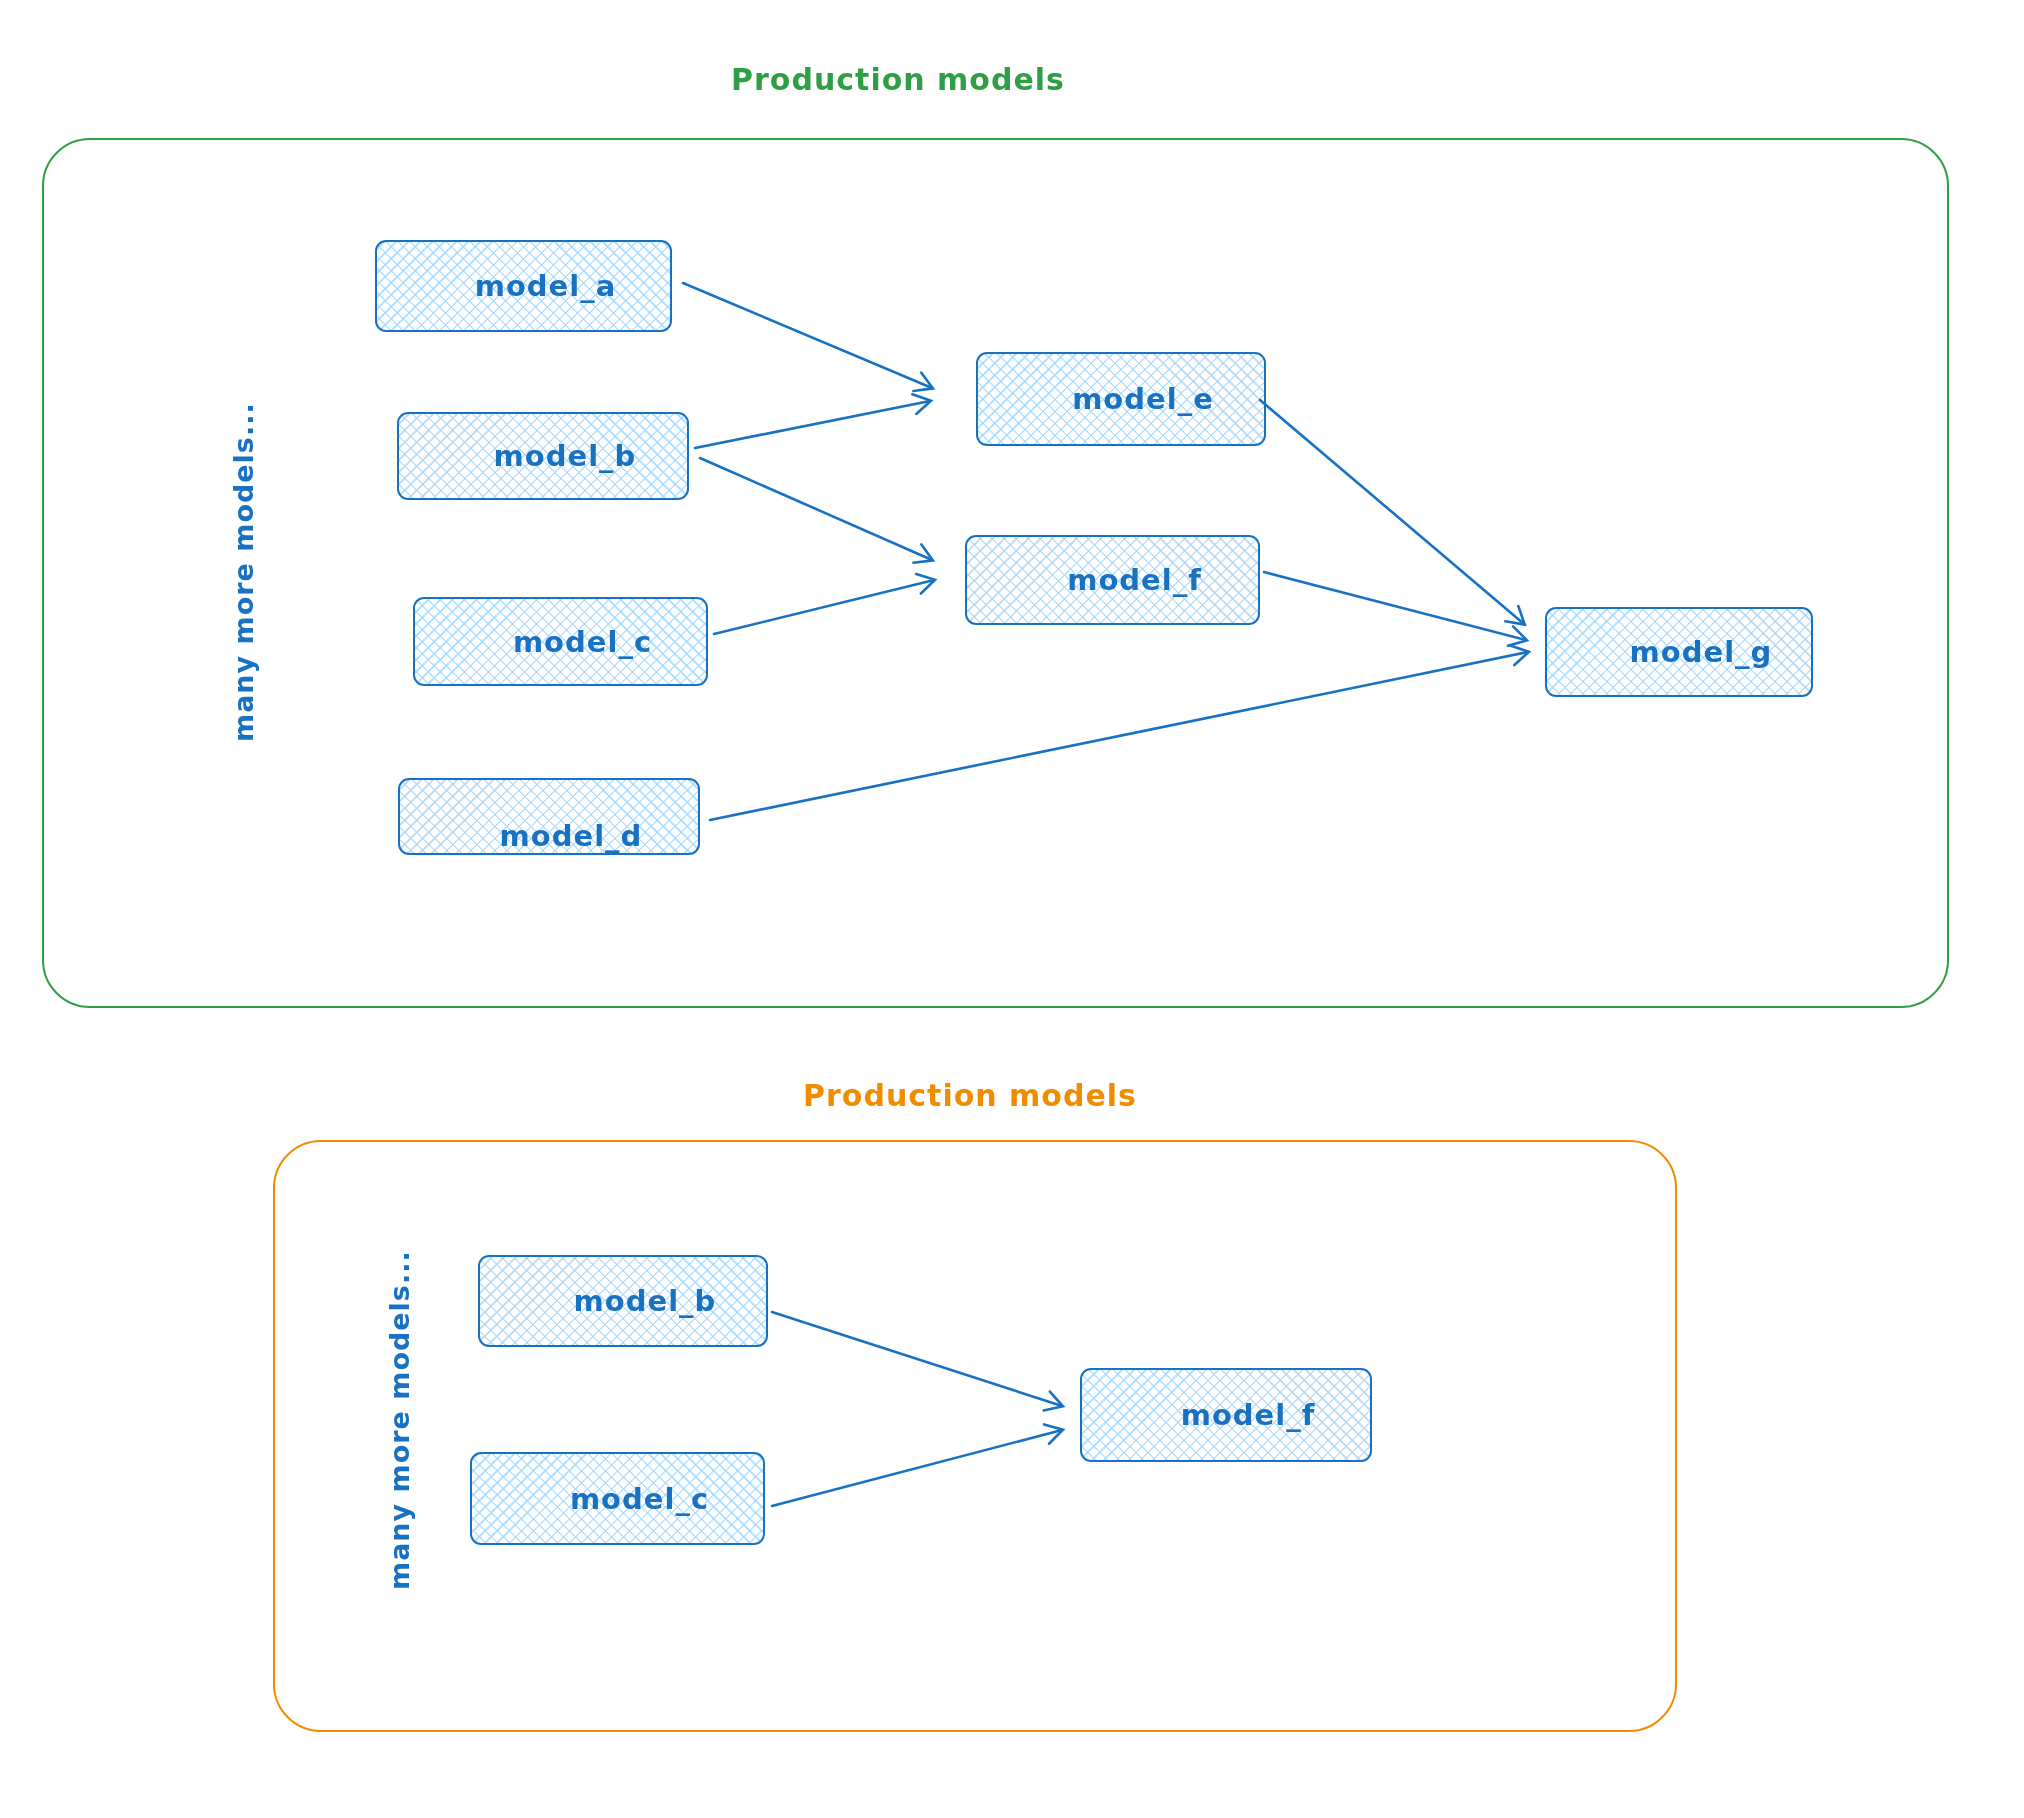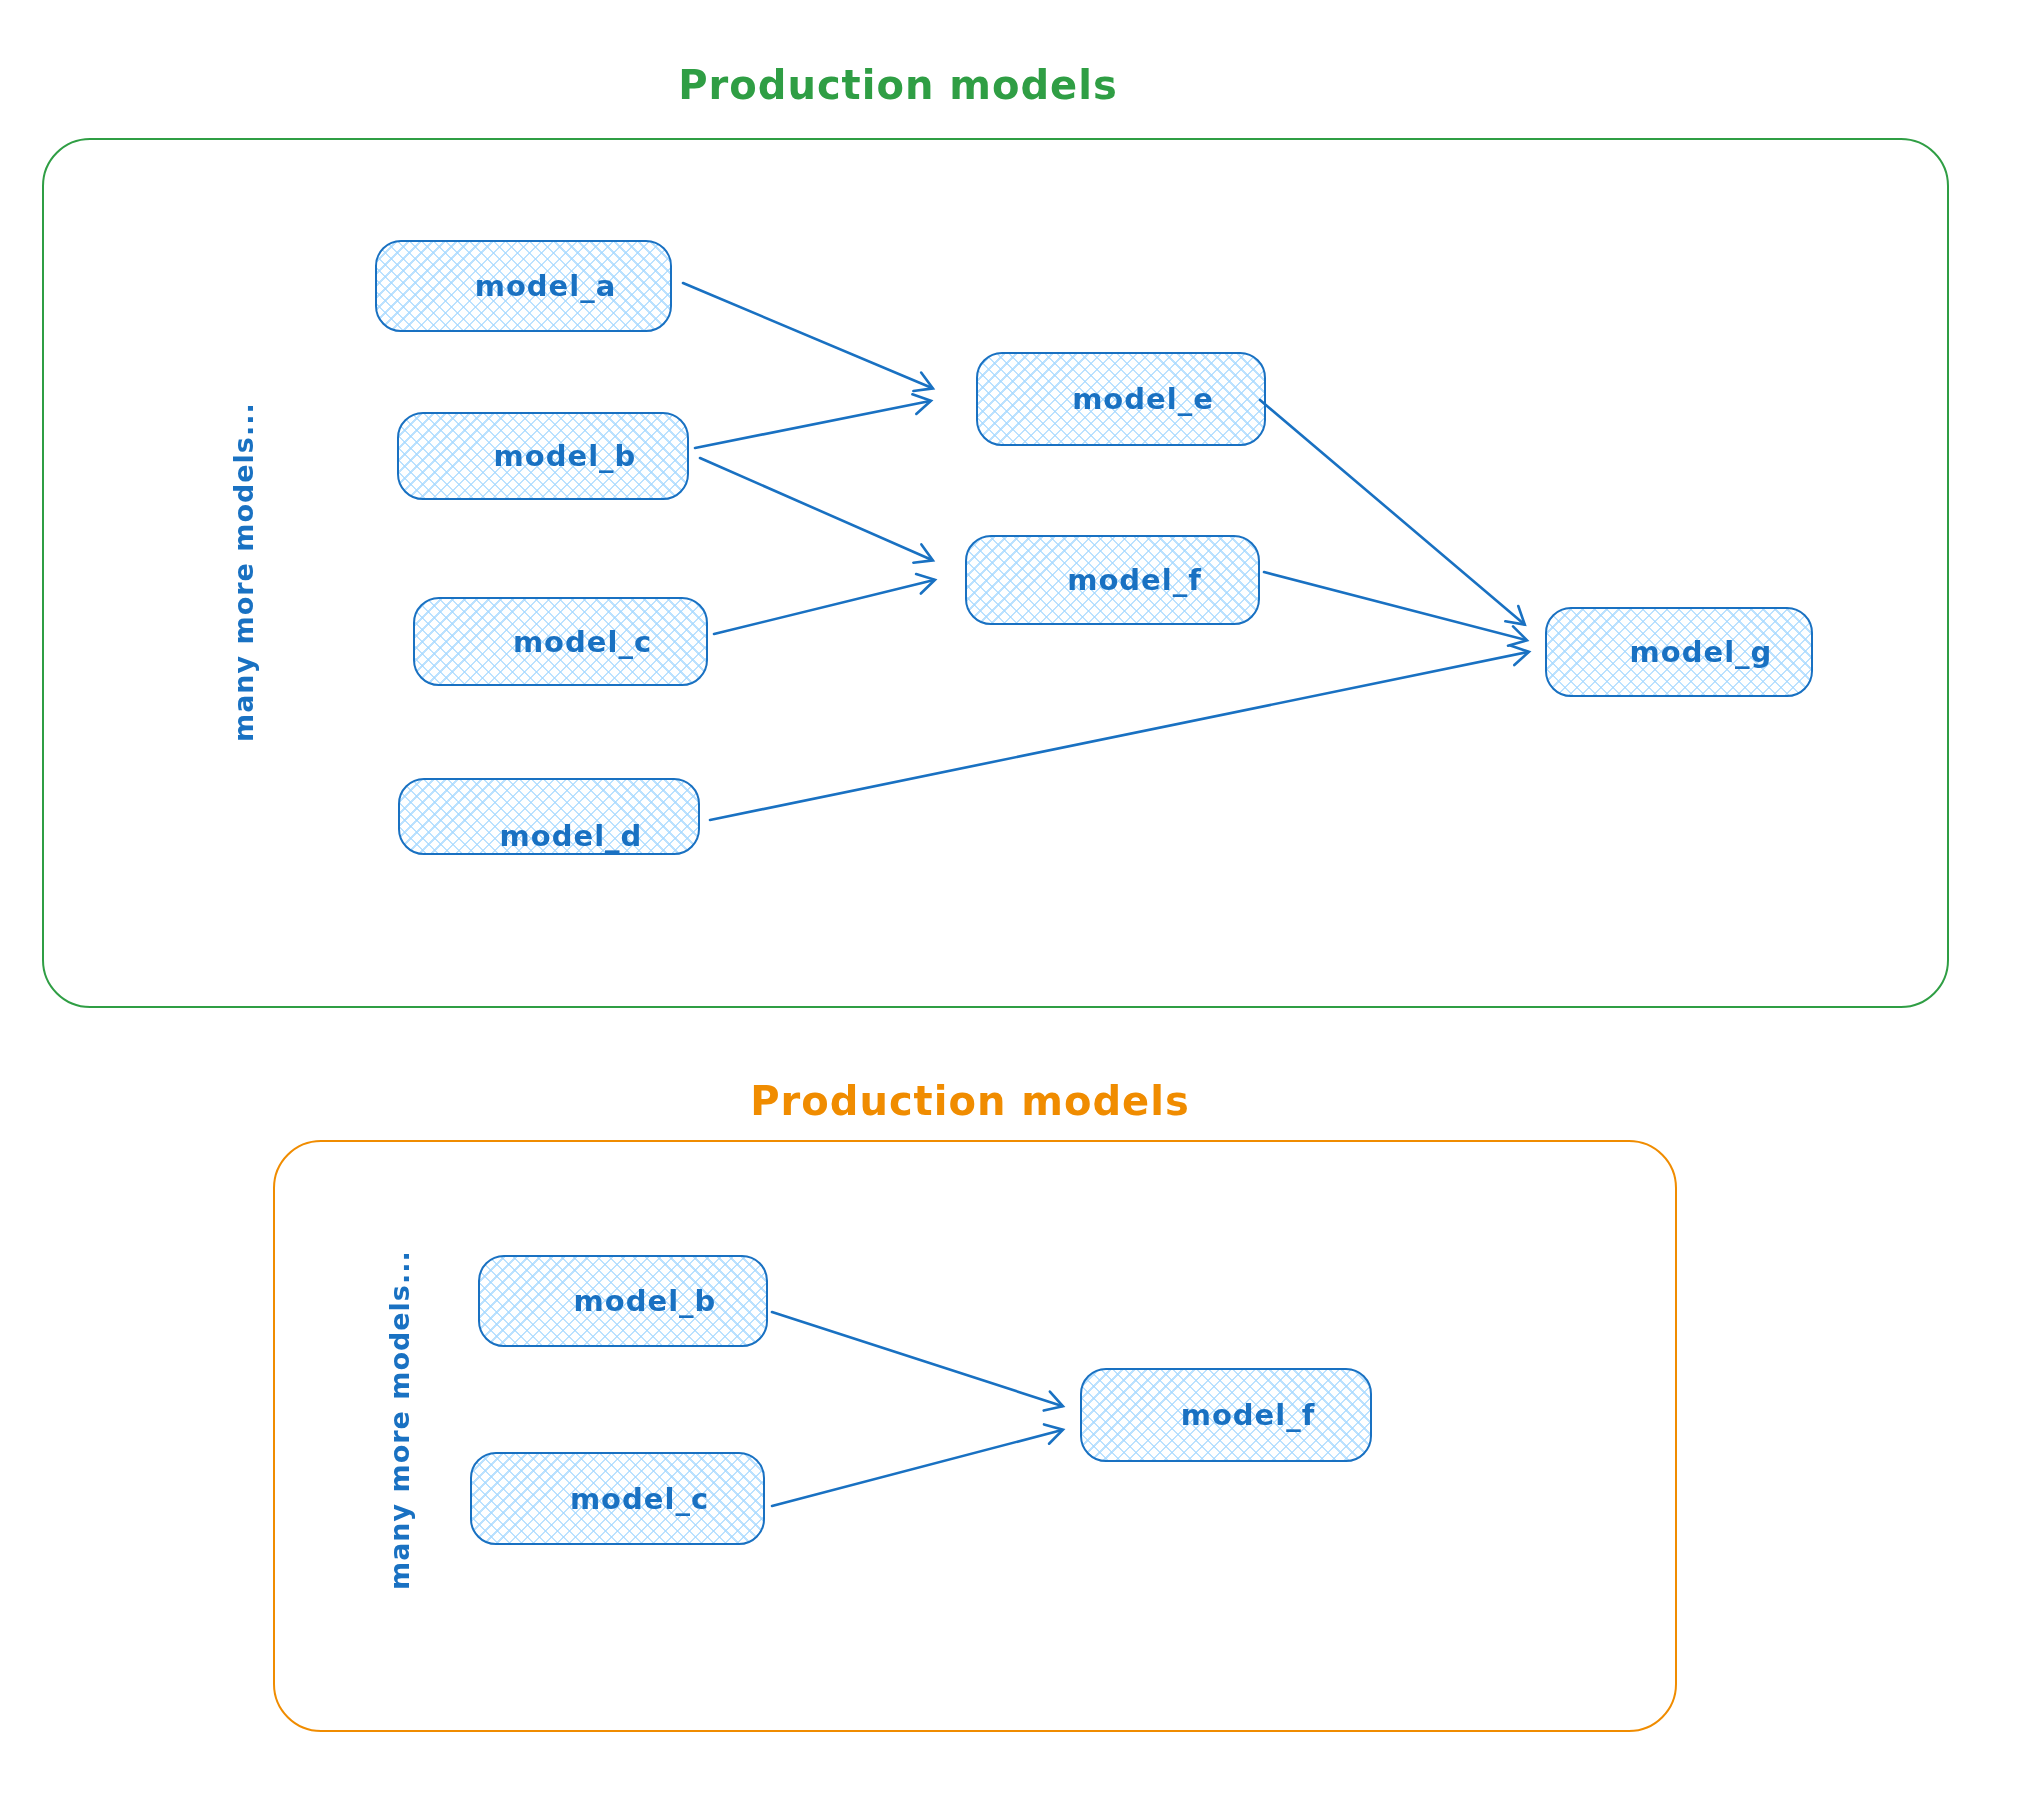--- a/index.html
+++ b/index.html
@@ -10,40 +10,40 @@
   }
   .canvas {
     position: relative;
     width: 2024px;
     height: 1818px;
     background: #ffffff;
     overflow: hidden;
   }
   .section-title {
     position: absolute;
-    font-size: 40px;
+    font-size: 30px;
     font-weight: 600;
     letter-spacing: 1px;
     white-space: nowrap;
     transform: translateX(-50%);
   }
   .section-title.prod { color: #2f9e44; }
   .section-title.dev  { color: #f08c00; }
   .container {
     position: absolute;
     border-radius: 48px;
     background: transparent;
   }
   .container.prod { border: 2.5px solid #2f9e44; }
   .container.dev  { border: 2.5px solid #f08c00; }
   .node {
     position: absolute;
     box-sizing: border-box;
     border: 2.5px solid #1971c2;
-    border-radius: 26px;
+    border-radius: 11px;
     background-color: #ffffff;
     background-image:
       repeating-linear-gradient(45deg,  rgba(165,216,255,0.75) 0 1.8px, transparent 1.8px 8.5px),
       repeating-linear-gradient(-45deg, rgba(165,216,255,0.75) 0 1.8px, transparent 1.8px 8.5px);
     display: flex;
     align-items: center;
     justify-content: center;
     padding-left: 44px;
   }
   .node span {

